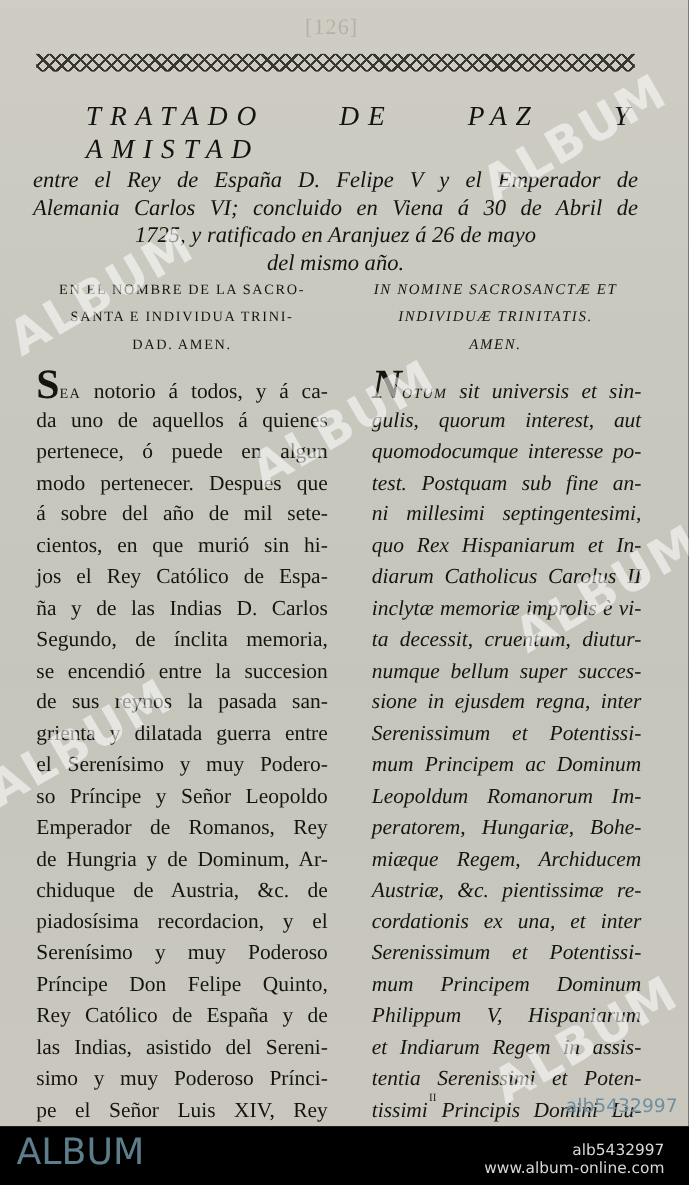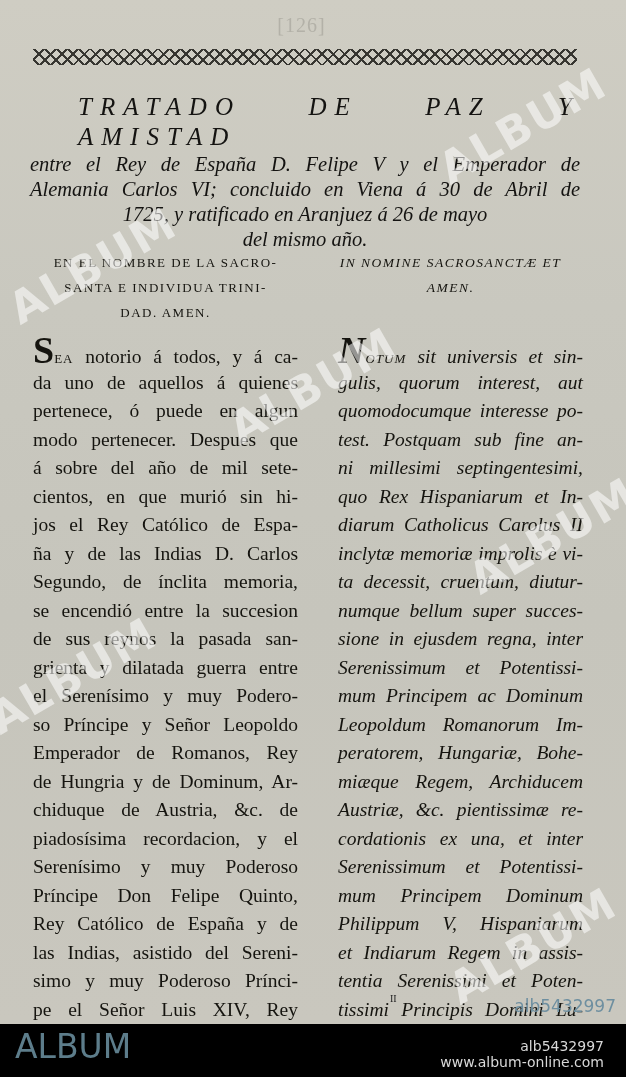--- a/index.html
+++ b/index.html
@@ -124,20 +124,21 @@
         <div class="line">Rey Católico de España y de</div>
         <div class="line">las Indias, asistido del Sereni-</div>
         <div class="line">simo y muy Poderoso Prínci-</div>
         <div class="line">pe el Señor Luis XIV, Rey</div>
       </div>
   </div>
 
   <div class="col col-right">
     <div class="heading">
       <div>IN NOMINE SACROSANCTÆ ET</div>
+      <div>INDIVIDUÆ TRINITATIS.</div>
       <div>AMEN.</div>
     </div>
     <div class="body-lines" id="right-lines">
         <div class="line"><span class="dropcap">N</span><span class="smallcaps">OTUM</span><span> sit universis et sin-</span></div>
         <div class="line">gulis, quorum interest, aut</div>
         <div class="line">quomodocumque interesse po-</div>
         <div class="line">test. Postquam sub fine an-</div>
         <div class="line">ni millesimi septingentesimi,</div>
         <div class="line">quo Rex Hispaniarum et In-</div>
         <div class="line">diarum Catholicus Carolus II</div>

